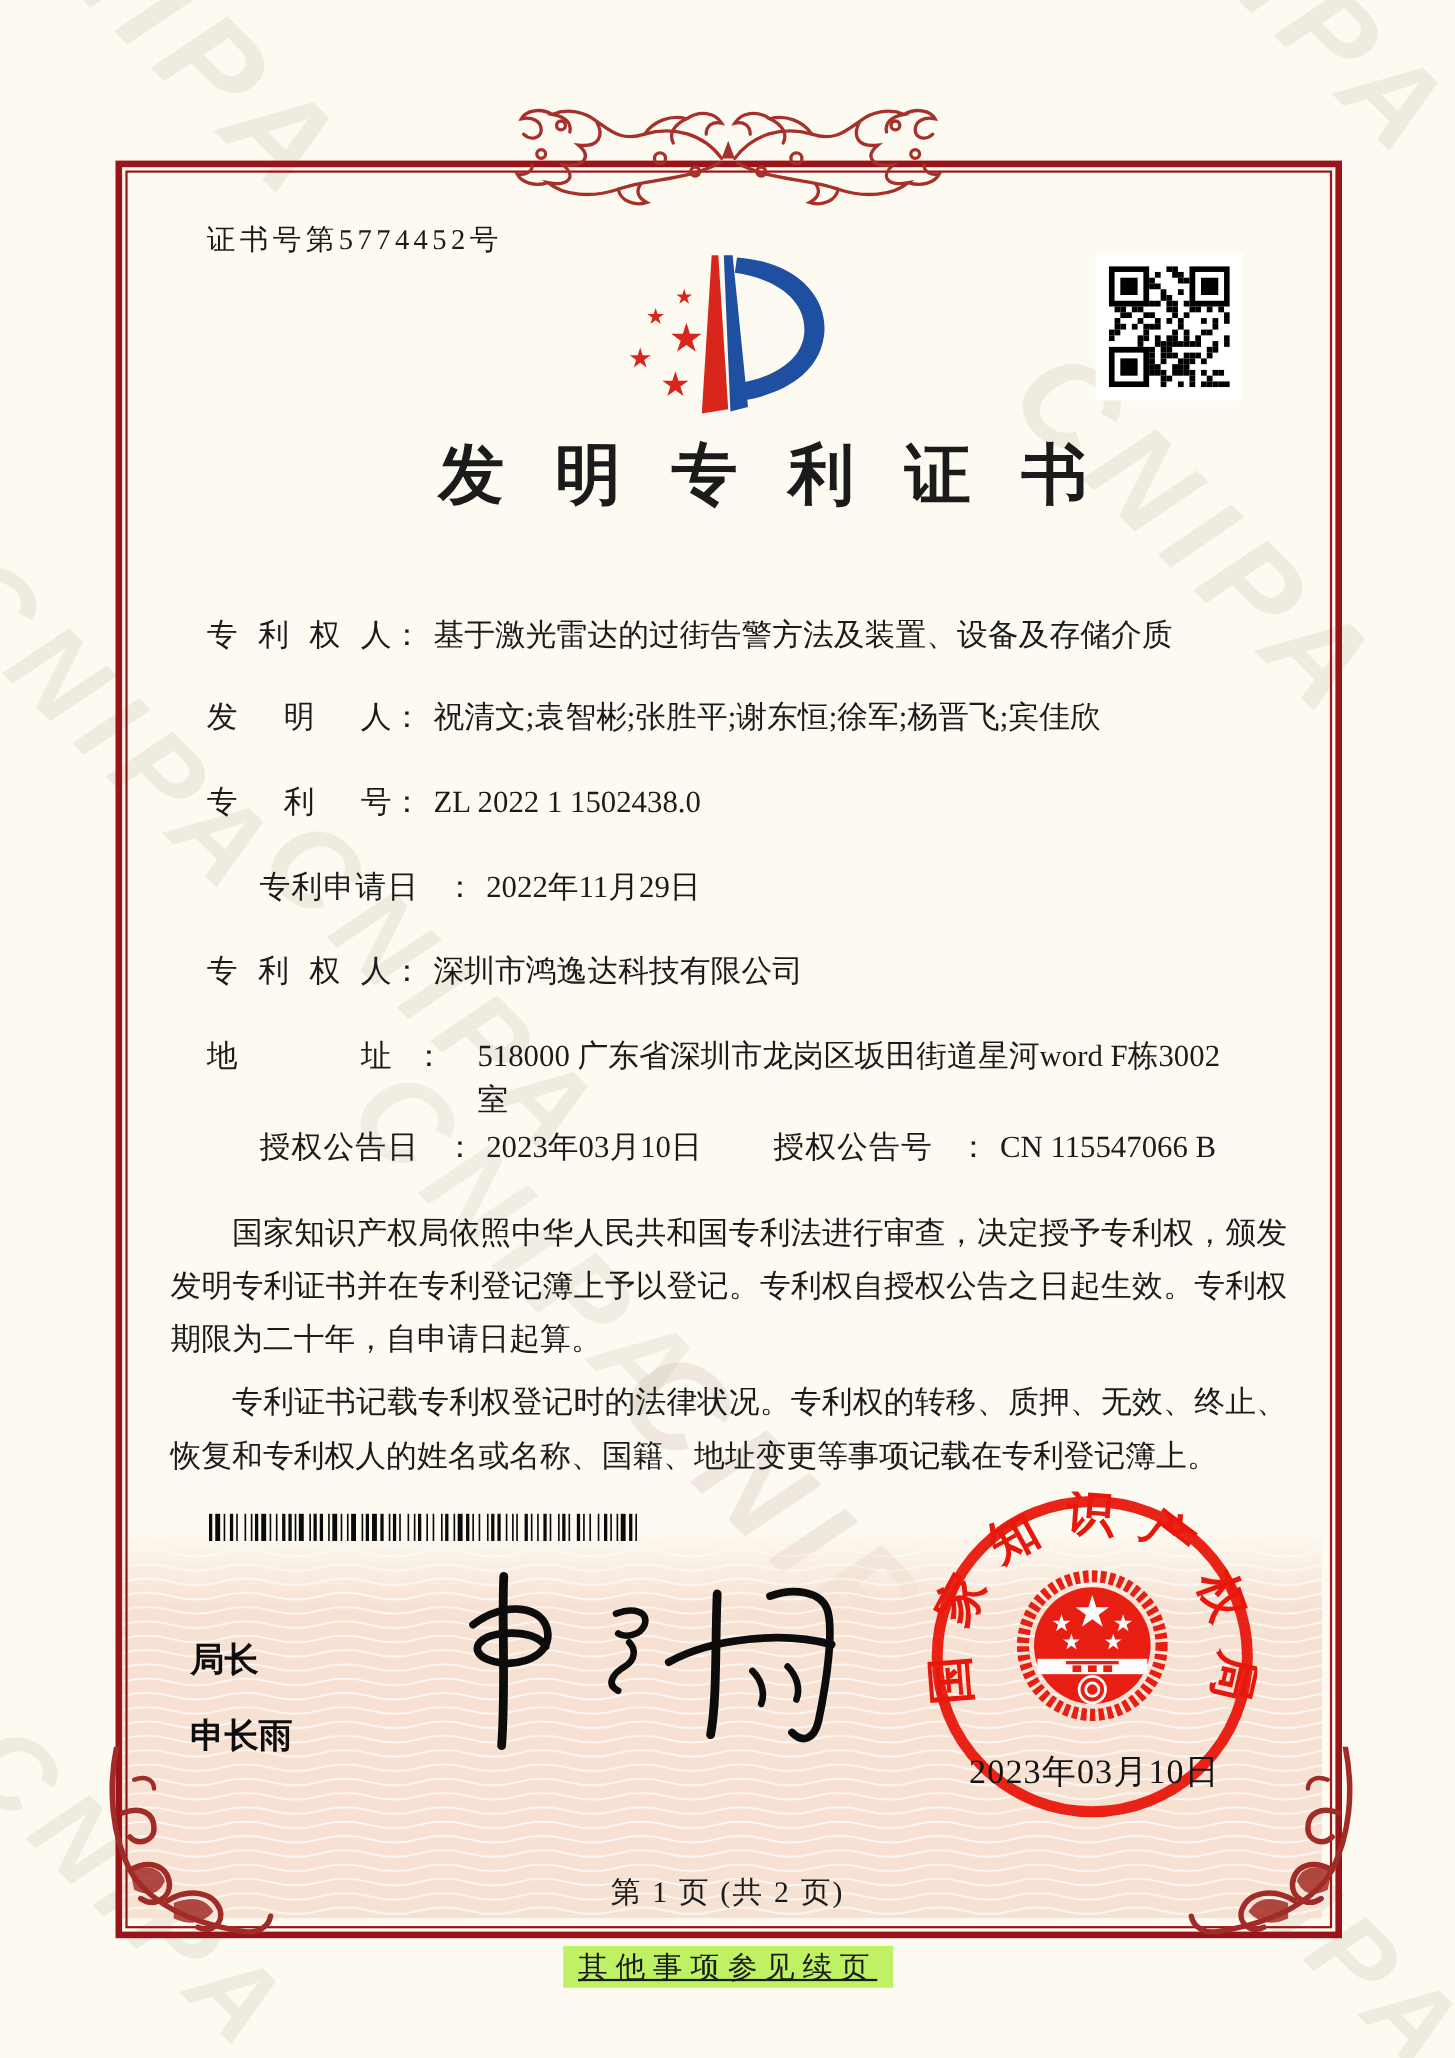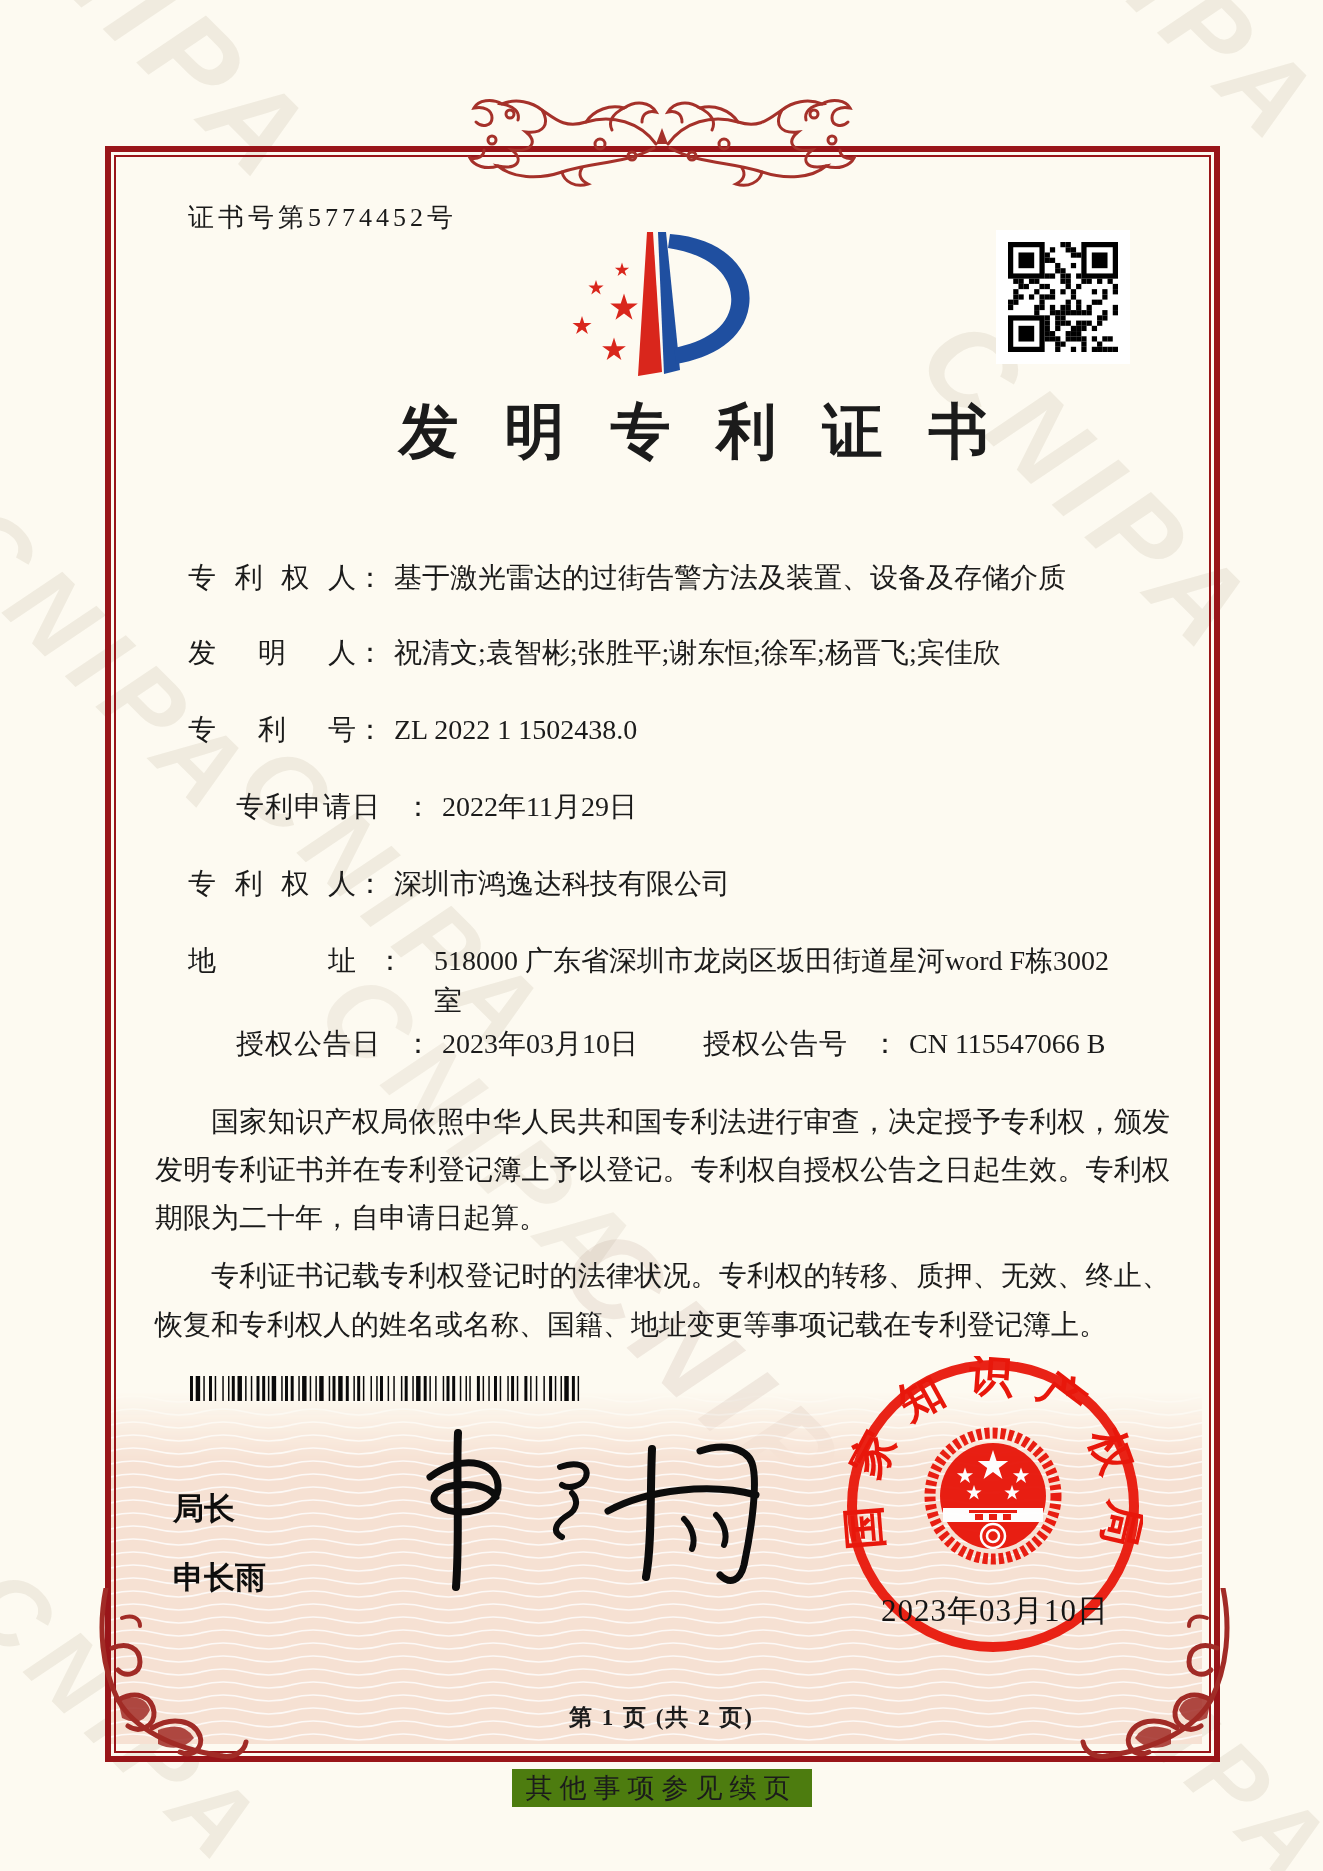--- a/index.html
+++ b/index.html
@@ -79,27 +79,27 @@
            font-family:"Liberation Sans", sans-serif; font-size:31px; font-weight:600; color:#0d0d0d;}
   .officer div{margin-bottom:27px;}
   .signature{position:absolute; left:400px; top:1415px; z-index:4;}
   .seal{position:absolute; left:843px; top:1356px; z-index:4;}
   .sealdate{
     position:absolute; left:855px; top:1590px; width:280px; text-align:center; z-index:5;
     font-size:31px; color:#141414; letter-spacing:1px;
   }
   .pagefoot{
     position:absolute; left:105px; top:1702px; width:1113px; text-align:center; z-index:3;
-    font-size:23px; letter-spacing:2px;font-weight:bold;
+    font-size:27px; letter-spacing:2px;
   }
   .contnote{
     position:absolute; left:0; top:1770px; width:1323px; text-align:center; z-index:3;
     font-size:27px; letter-spacing:7px;
   }
-  .contnote span{background:#4d7c0f; padding:4px 14px;}
+  .contnote span{background:#bef264; padding:4px 14px;text-decoration:underline;}
   
   .orn{position:absolute; z-index:3; pointer-events:none;}
   .orn-top{left:404px; top:84px;}
   .orn-bl{left:92px; top:1588px;}
   .orn-br{left:1072px; top:1588px;}
 </style>
 </head>
 <body>
 
 <div id="page">

